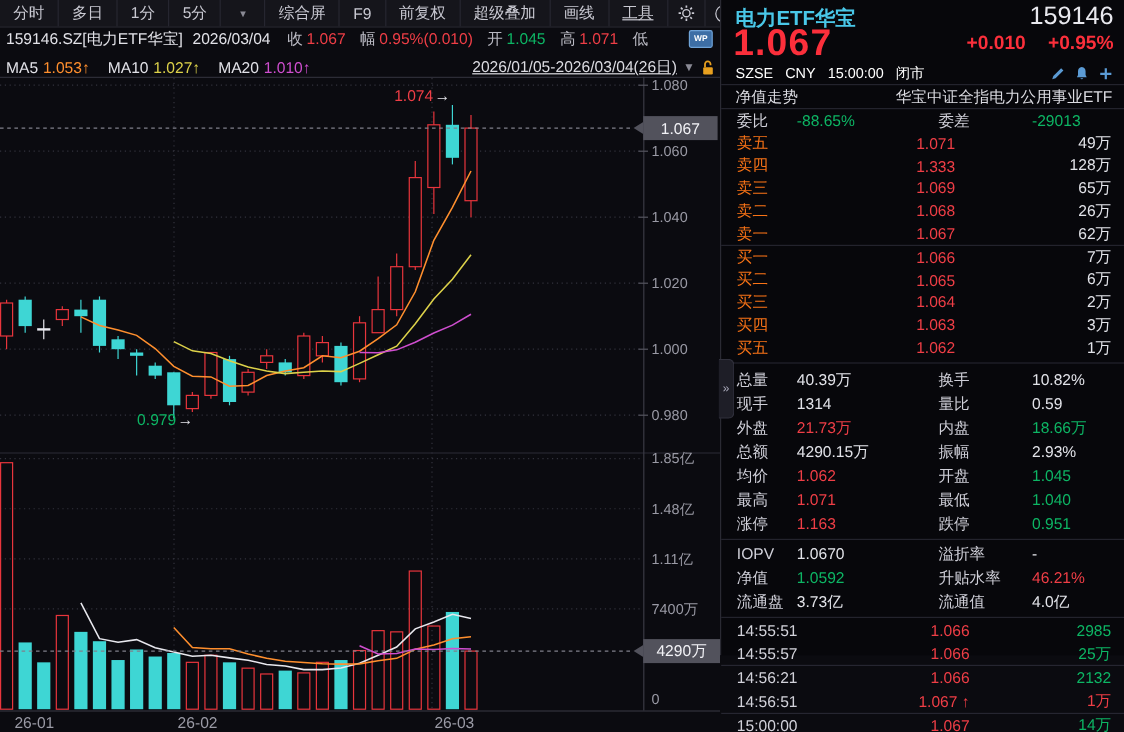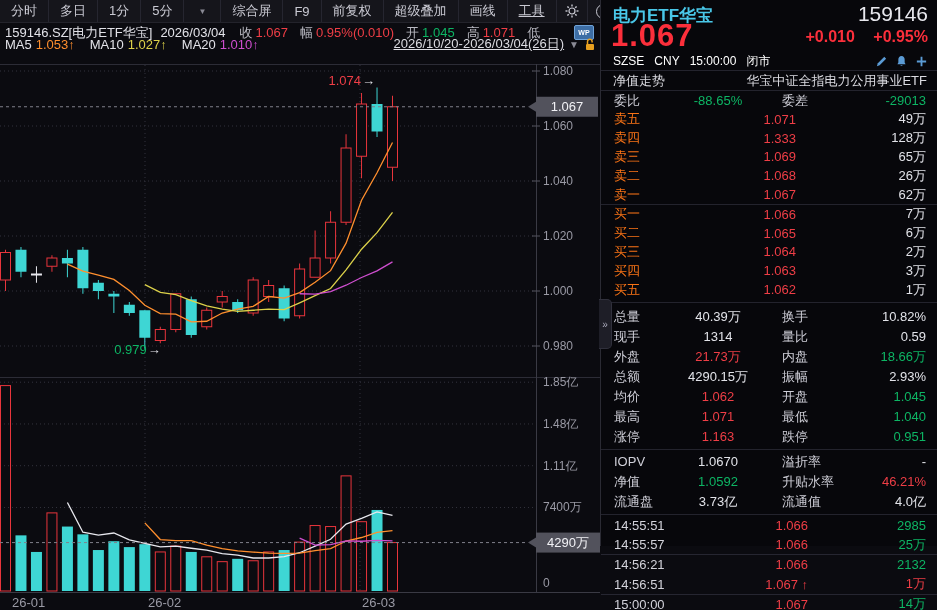--- a/index.html
+++ b/index.html
@@ -16,21 +16,21 @@
   .tb-underline{text-decoration:underline;}
   .help-circle{display:inline-flex;width:13px;height:13px;border:1px solid #c9c9d2;border-radius:50%;
                align-items:center;justify-content:center;font-size:9px;}
   
   .inforow{position:absolute;left:0;top:23px;width:600px;height:19px;display:flex;align-items:center;
            gap:0;font-size:13px;white-space:nowrap;overflow:hidden;}
   .inforow .sym{color:#e2e2e8;margin:0 8px 0 5px;}
   .inforow .date{color:#e2e2e8;margin-right:14px;}
   .kv{margin-right:12px;}
   .kv .k{color:#b9b9c2;margin-right:3px;}
-  .marow{position:absolute;left:0;top:36px;width:600px;height:16px;display:flex;align-items:center;
+  .marow{position:absolute;left:0;top:48px;width:600px;height:16px;display:flex;align-items:center;
          font-size:13px;white-space:nowrap;}
   .marow .k{color:#e2e2e8;margin:0 4px 0 5px;}
   .range-wrap{margin-left:auto;display:flex;align-items:center;gap:5px;padding-right:4px;}
   .range{color:#dcdce2;text-decoration:underline;}
   .range-caret{color:#8a8a95;font-size:10px;}
   .wp-box{margin-left:auto;margin-right:6px;width:18px;height:13px;background:#3d6ea5;border:1px solid #6fa3d8;
           border-radius:2px;color:#fff;font-size:7px;font-weight:bold;display:flex;align-items:center;justify-content:center;}
   
   #chart-svg{position:absolute;left:0;top:0;}
   .amo-row{position:absolute;left:4px;top:360px;height:15px;font-size:13px;white-space:nowrap;z-index:3;}
@@ -46,23 +46,23 @@
   .p-chg span{margin-left:14px;}
   .p-status{height:18px;display:flex;align-items:center;font-size:12px;color:#ffffff;padding:0 9px 0 12px;}
   .p-status .st{margin-right:10px;}
   .p-status .icons{margin-left:auto;display:flex;gap:7px;align-items:center;}
   .divider{height:1px;background:#23232d;}
   .p-fund{height:19px;display:flex;align-items:center;justify-content:space-between;
           padding:0 10px 0 12px;font-size:13px;color:#dcdce2;border-bottom:1px solid #23232d;}
   .grid4{display:grid;grid-template-columns:50px 108px 88px 1fr;align-items:center;
          padding:0 11px 0 13px;font-size:13px;height:19px;}
   .grid4 .l{color:#cfcfd8;}
-  .grid4 .v1{text-align:center;}
+  .grid4 .v1{text-align:left;}
   .grid4 .l2{padding-left:10px;color:#cfcfd8;}
-  .grid4 .v2{text-align:right;}
+  .grid4 .v2{}
   .obrow{display:grid;grid-template-columns:54px 128px 1fr;align-items:center;
          padding:0 11px 0 13px;height:18.8px;font-size:13px;}
   .obrow .l{color:#f97316;}
   .obrow .pr{text-align:right;color:#ef3e46;}
   .obrow .vol{text-align:right;color:#e2e3e9;}
   .statrow{height:20px;}
   .tickrow{display:grid;grid-template-columns:78px 116px 1fr;align-items:center;
            padding:0 11px 0 13px;height:19.2px;font-size:13px;}
   .tickrow .tm{color:#d2d2da;}
   .tickrow .pr{text-align:right;color:#ef3e46;}
@@ -259,21 +259,21 @@
   <div class="inforow">
     <span class="sym">159146.SZ[电力ETF华宝]</span>
     <span class="date">2026/03/04</span>
     <span id="info-items"><span class="kv"><span class="k">收</span><span style="color: rgb(239, 62, 70);">1.067</span></span><span class="kv"><span class="k">幅</span><span style="color: rgb(239, 62, 70);">0.95%(0.010)</span></span><span class="kv"><span class="k">开</span><span style="color: rgb(13, 181, 100);">1.045</span></span><span class="kv"><span class="k">高</span><span style="color: rgb(239, 62, 70);">1.071</span></span><span class="kv"><span class="k">低</span><span style="color: rgb(185, 185, 194);"></span></span></span>
     <span class="wp-box">WP</span>
   </div>
 
   <div class="marow">
     <span id="ma-items"><span class="k">MA5</span><span style="color: rgb(255, 143, 46); margin-right: 10px;">1.053↑</span><span class="k">MA10</span><span style="color: rgb(221, 210, 74); margin-right: 10px;">1.027↑</span><span class="k">MA20</span><span style="color: rgb(207, 78, 207); margin-right: 10px;">1.010↑</span></span>
     <span class="range-wrap">
-      <span class="range">2026/10/20-2026/03/04(26日)</span>
+      <span class="range">2026/01/05-2026/03/04(26日)</span>
       <span class="range-caret">▼</span>
       <svg class="mini" width="12" height="13" viewBox="0 0 12 13">
         <path d="M3.5 6 V3.6 A2.3 2.3 0 0 1 8.1 3.4 L8.1 4.4" fill="none" stroke="#e8a01f" stroke-width="1.5"></path>
         <rect x="2" y="6" width="8" height="6" rx="1" fill="#e8a01f"></rect>
       </svg>
     </span>
   </div>
 
 
   <div class="collapse-handle">»</div>

